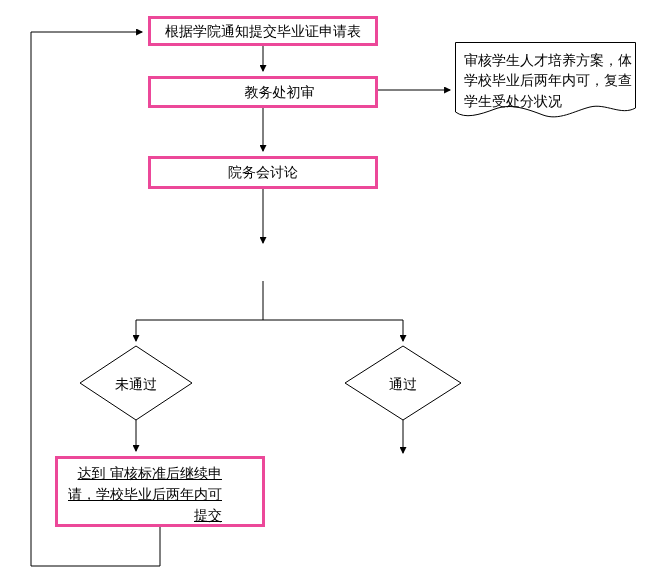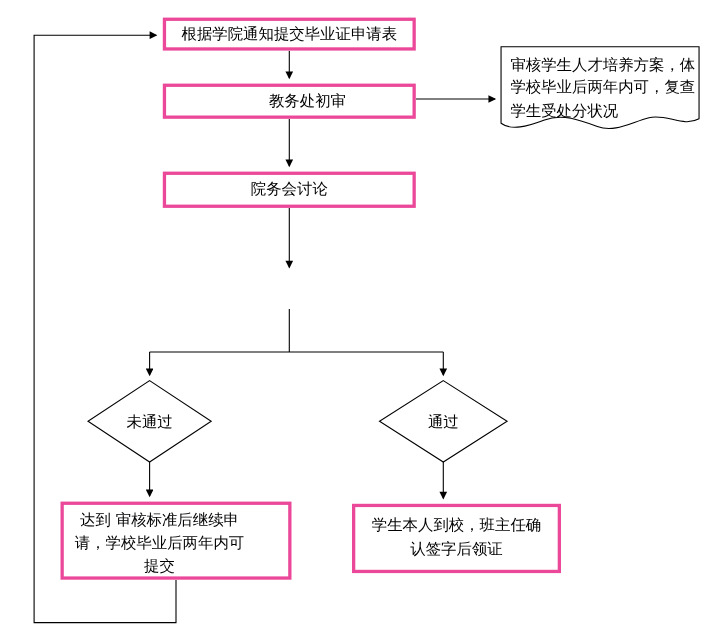--- a/index.html
+++ b/index.html
@@ -35,21 +35,21 @@
     white-space: pre-line;
     line-height: 1.45;
   }
   #node-submit        { left: 148px; top: 16px;  width: 230px; height: 30px; }
   #node-initial-review{ left: 148px; top: 76px;  width: 230px; height: 32px; padding-left: 33px; }
   #node-leader-review { left: 148px; top: 156px; width: 230px; height: 33px; }
   #node-council       { left: 148px; top: 248px; width: 230px; height: 33px; }
   #node-fail-action   {
     left: 55px; top: 456px; width: 210px; height: 71px;
     justify-content: flex-start; align-items: flex-start;
-    text-align: center; padding: 4px 10px; line-height: 1.5;
+    text-align: right; padding: 4px 10px; line-height: 1.5; text-decoration: underline;
   }
   #node-pass-action   {
     left: 320px; top: 458px; width: 190px; height: 63px;
     padding: 4px 8px; line-height: 1.55;
   }
   #label-fail { left: 80px;  top: 374px; width: 112px; }
   #label-pass { left: 345px; top: 374px; width: 116px; }
   #label-note {
     left: 464px; top: 50px; width: 170px;
     text-align: left; line-height: 1.45;
@@ -93,22 +93,20 @@
 
   <div class="node" id="node-initial-review">教务处初审</div>
 
   <div class="node" id="node-leader-review">院务会讨论</div>
 
 
   <div class="node" id="node-fail-action">达到 审核标准后继续申
 请，学校毕业后两年内可
 提交</div>
 
-  <div class="node" id="node-pass-action">学生本人到校，班主任确
-认签字后领证</div>
 
   <div class="label" id="label-fail">未通过</div>
 
   <div class="label" id="label-pass">通过</div>
 
   <div class="label" id="label-note">审核学生人才培养方案，体
 学校毕业后两年内可，复查
 学生受处分状况</div>
 
 </div>

